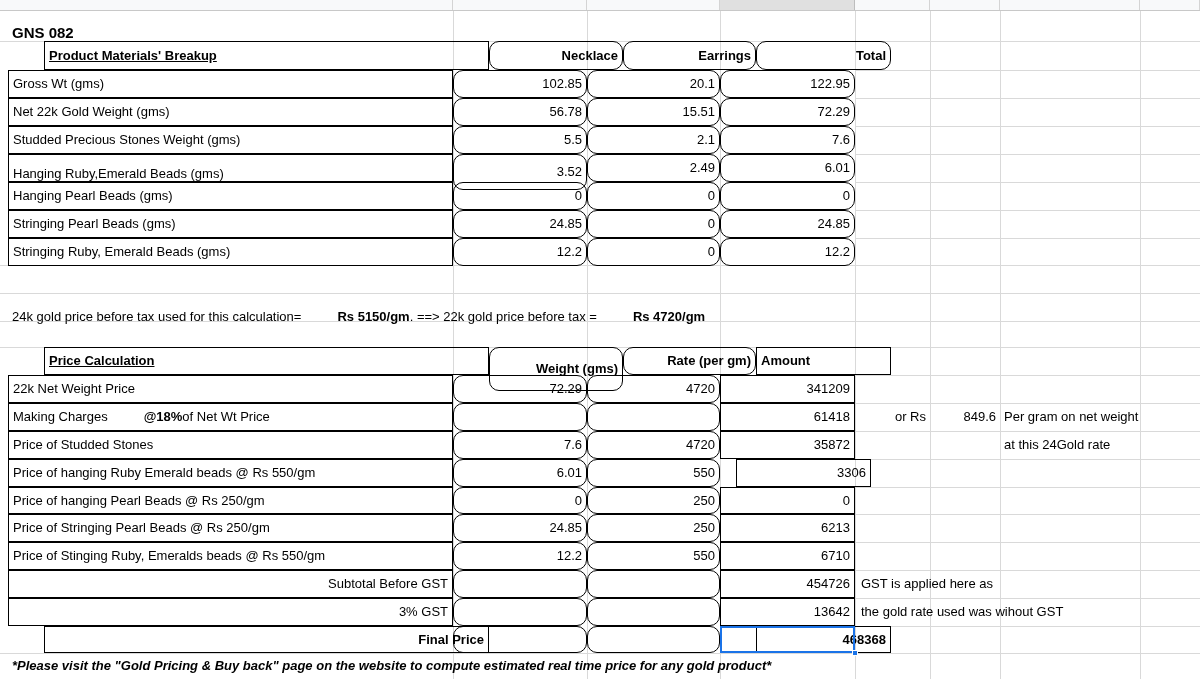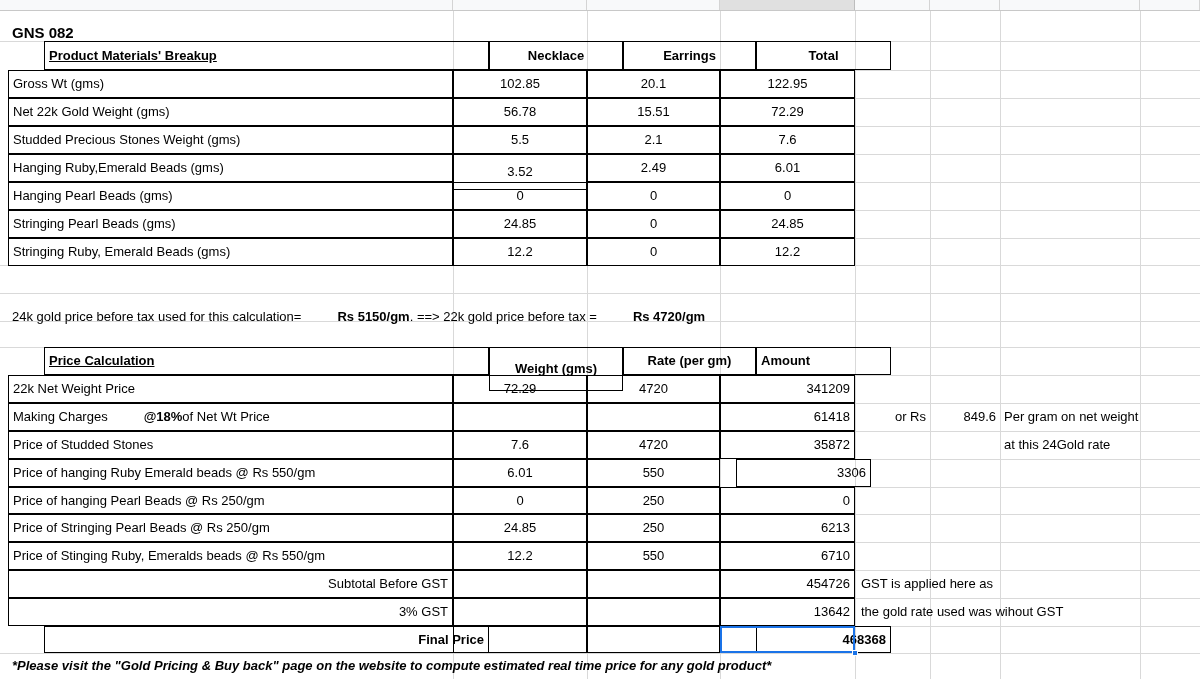--- a/index.html
+++ b/index.html
@@ -61,21 +61,21 @@
     position: absolute;
     box-sizing: border-box;
     display: flex;
     align-items: center;
     padding: 0 4px;
     white-space: nowrap;
     line-height: 1.05;
     background: transparent;
   }
   .cell.l { justify-content: flex-start; }
-  .cell.c { justify-content: center; }
+  .cell.c { justify-content: flex-end; border-radius: 10px; }
   .cell.r { justify-content: flex-end; }
 
   .bx { border: 1px solid #000000; }
 
   .b  { font-weight: bold; margin-left: 36px; }
   .u  { text-decoration: underline; }
 
   .title-cell { font-size: 15px; font-weight: bold; }
 
   
@@ -193,21 +193,21 @@
   <div class="cell c bx" style="left:453px;top:126px;width:134px;height:28px;">
     <span>5.5</span>
     </div>
   <div class="cell c bx" style="left:587px;top:126px;width:133px;height:28px;">
     <span>2.1</span>
     </div>
   <div class="cell c bx" style="left:720px;top:126px;width:135px;height:28px;">
     <span>7.6</span>
     </div>
 
-  <div class="cell l bx" style="left:8px;top:154px;width:445px;height:28px;">
+  <div class="cell l bx" style="left:8px;top:154px;width:445px;height:28px;align-items:flex-end;">
     <span>Hanging Ruby,Emerald Beads (gms)</span>
     </div>
   <div class="cell c bx" style="left:453px;top:154px;width:134px;height:36px;">
     <span>3.52</span>
     </div>
   <div class="cell c bx" style="left:587px;top:154px;width:133px;height:28px;">
     <span>2.49</span>
     </div>
   <div class="cell c bx" style="left:720px;top:154px;width:135px;height:28px;">
     <span>6.01</span>

